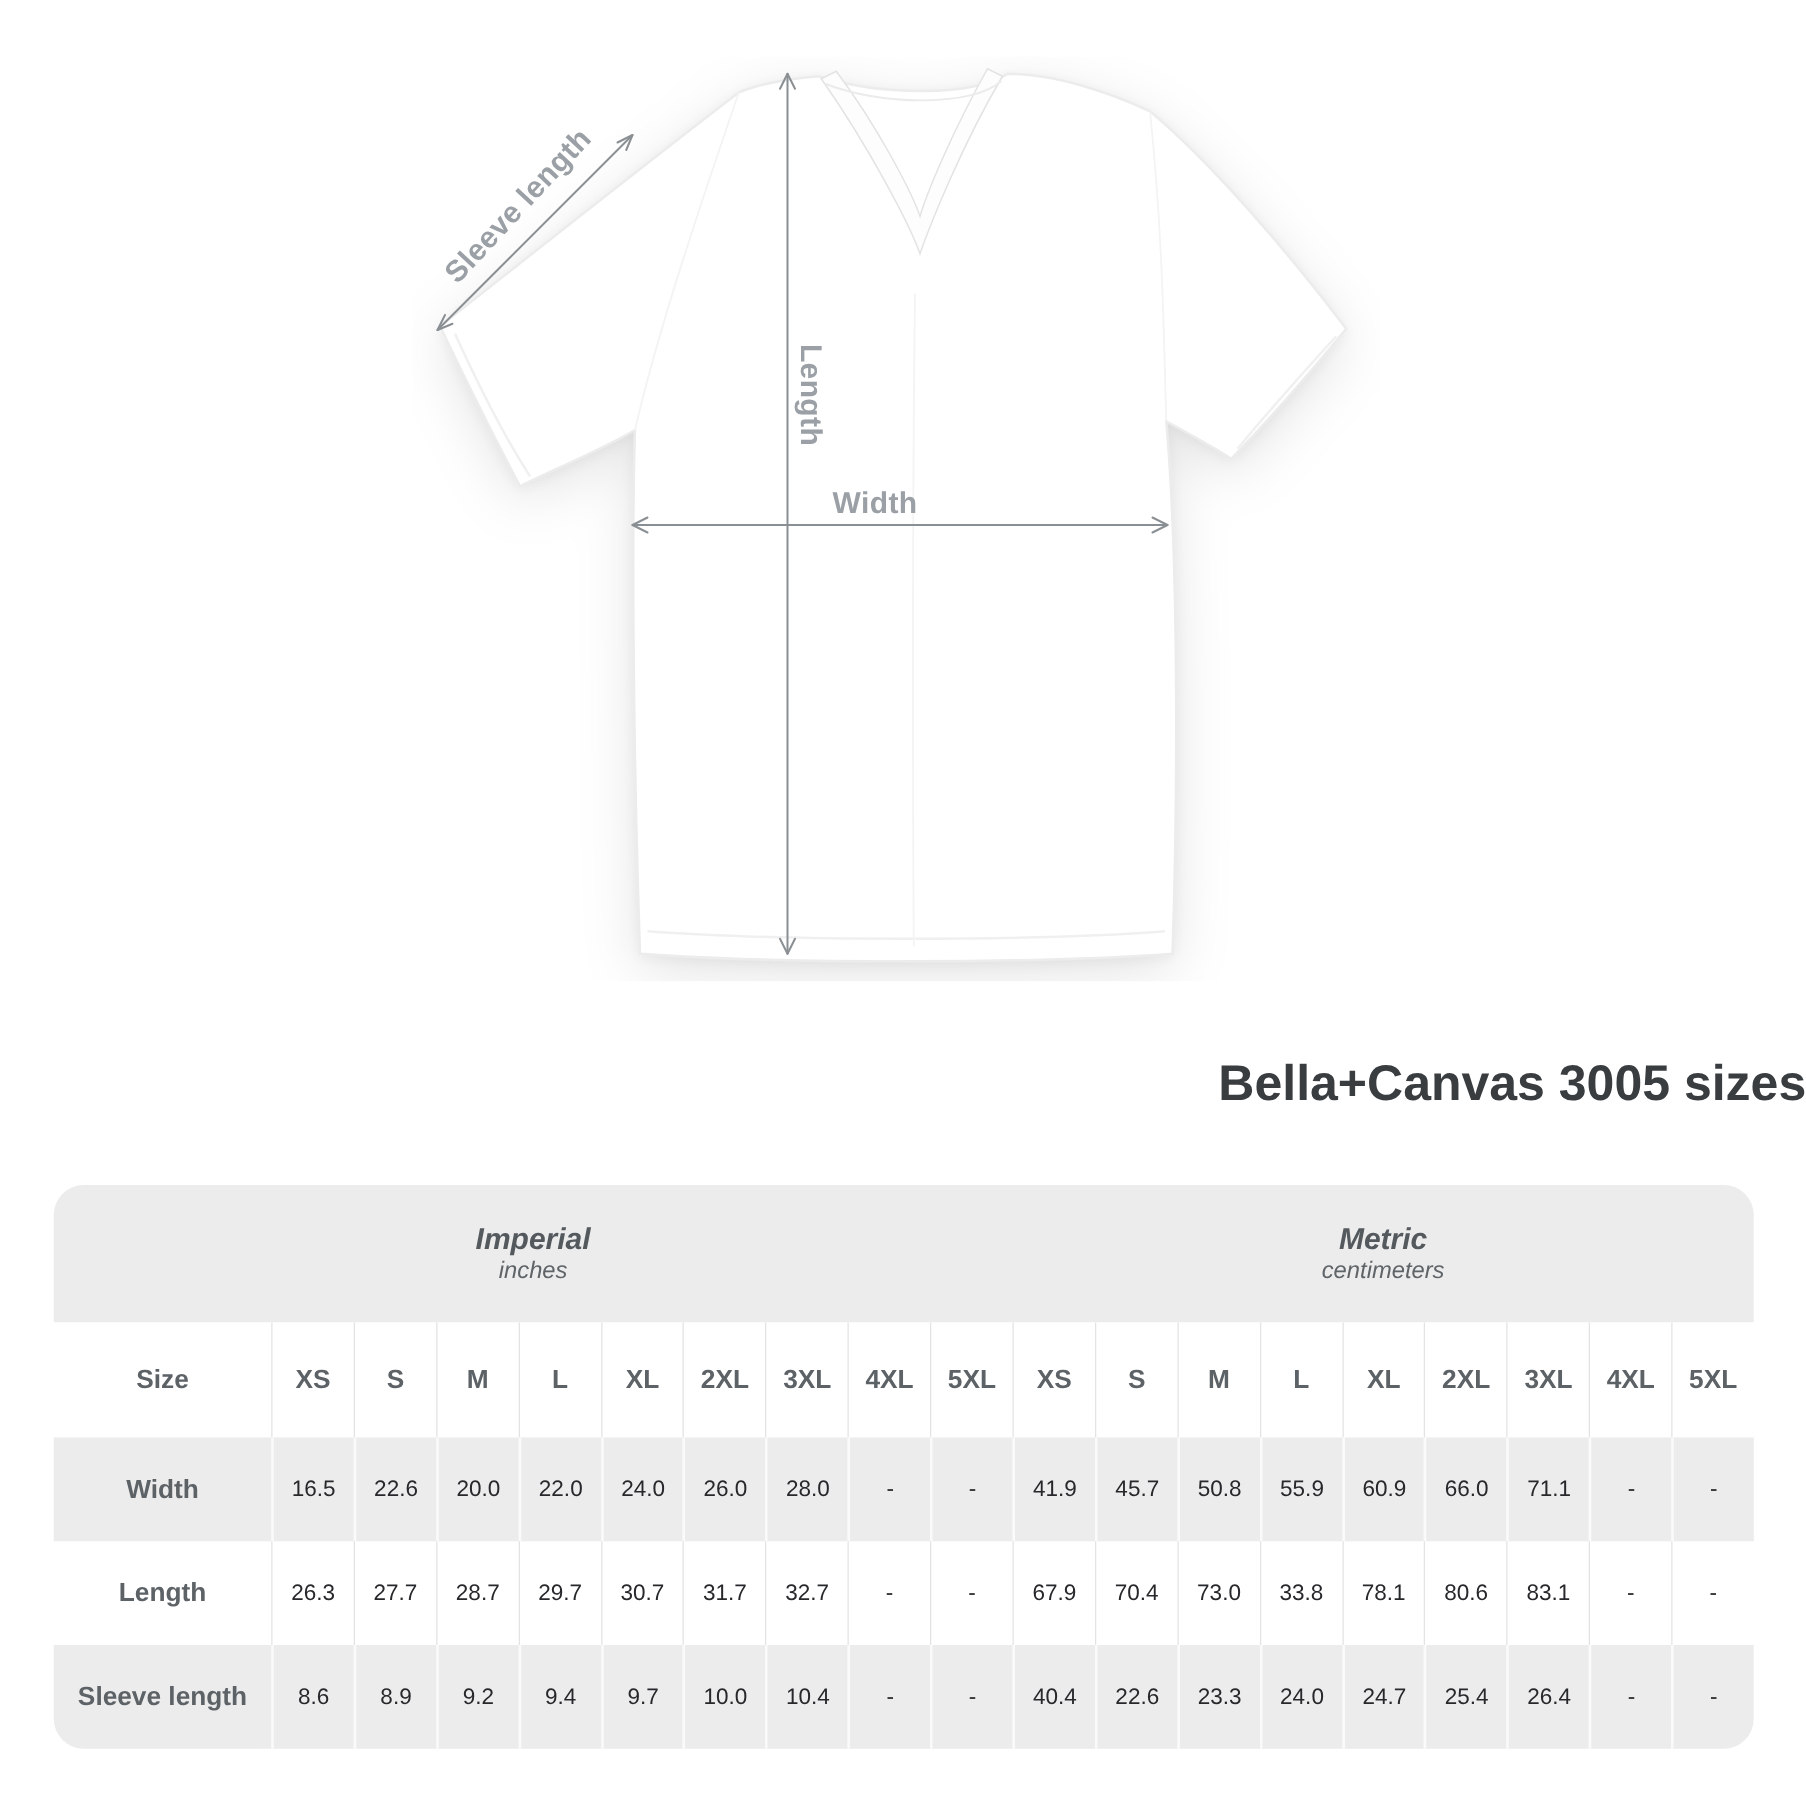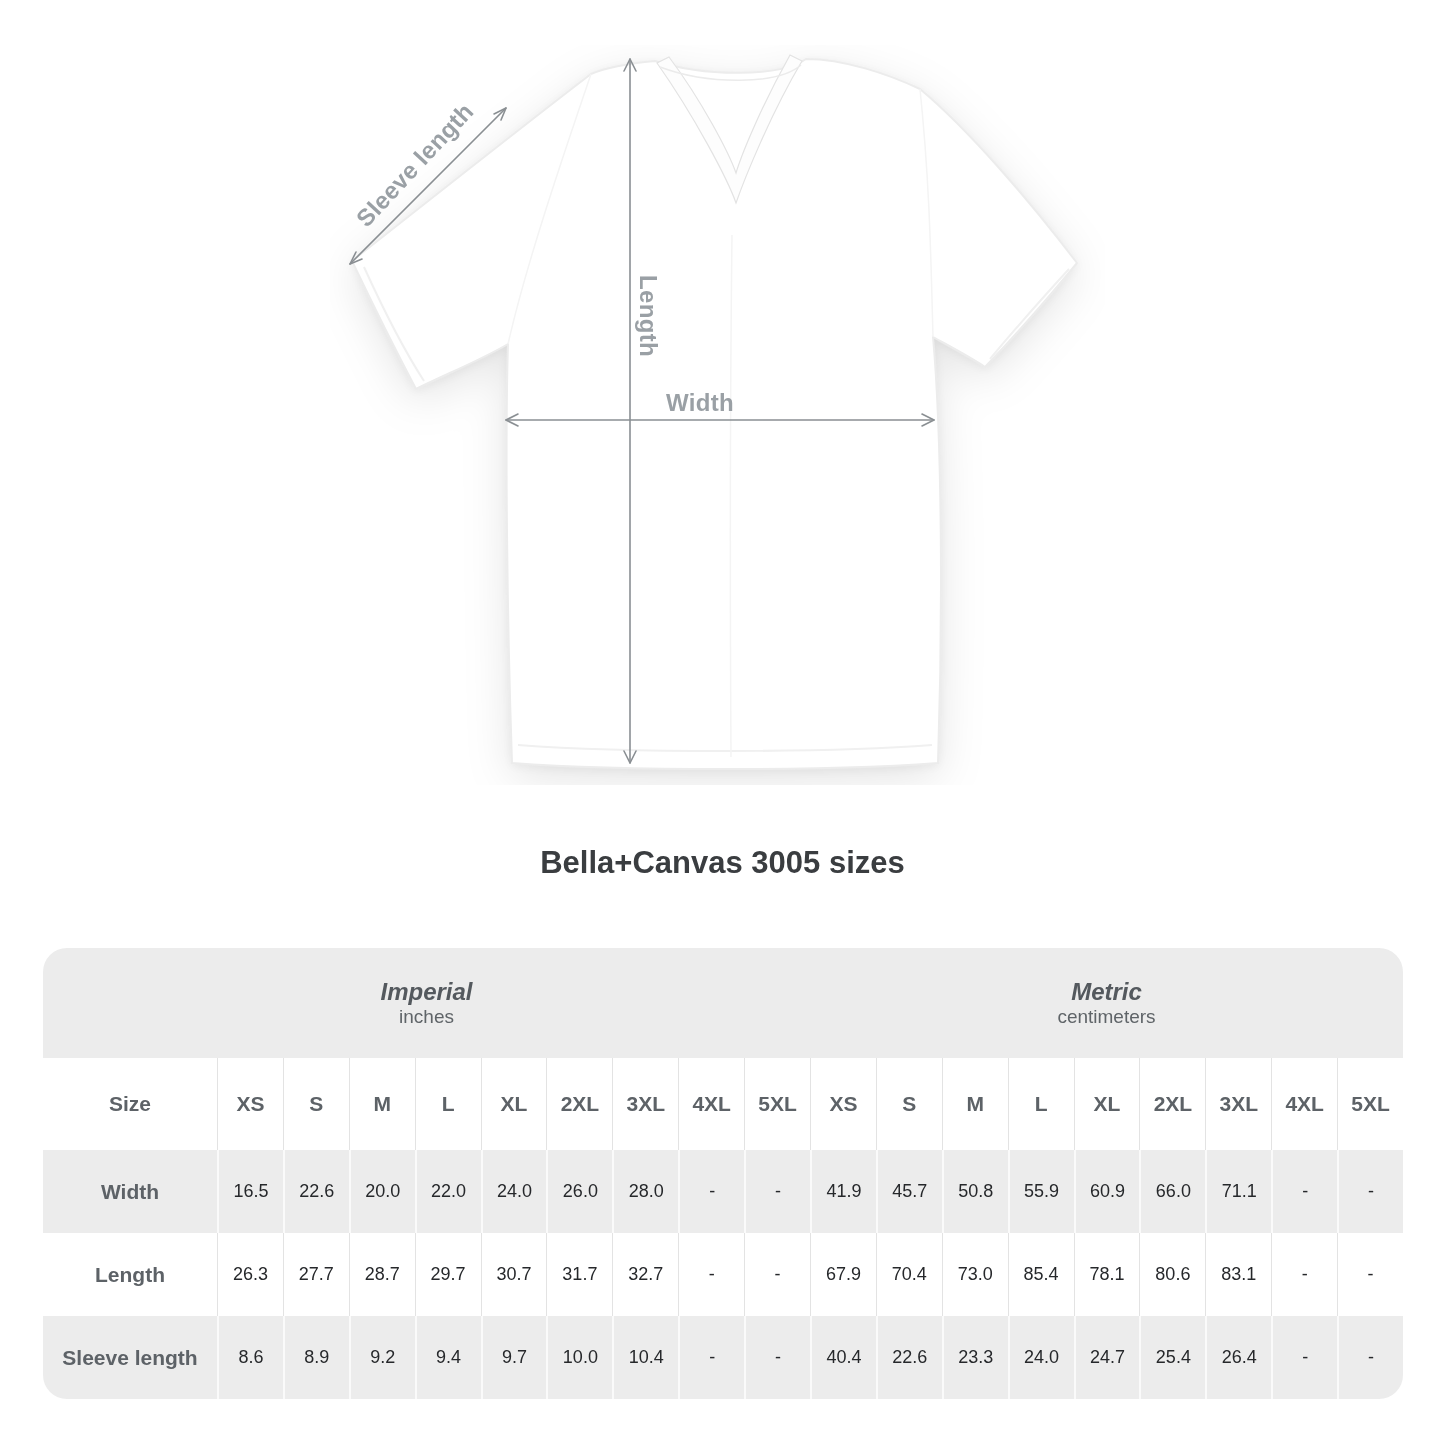--- a/index.html
+++ b/index.html
@@ -10,32 +10,32 @@
   
   .shirt-wrap { position:absolute; left:330px; top:45px; width:775px; height:740px; }
   .shirt-svg { position:absolute; inset:0; width:775px; height:740px; }
   .silhouette { filter:drop-shadow(0 12px 22px rgba(0,0,0,0.10)) drop-shadow(0 2px 5px rgba(0,0,0,0.05)); }
   .measure-label { position:absolute; color:#9aa0a5; font-weight:bold; font-size:24px; white-space:nowrap; letter-spacing:0.3px; }
   #label-sleeve { left:85px;  top:120px; transform:translate(-50%,-50%) rotate(-47deg); }
   #label-length { left:318px; top:271px; transform:translate(-50%,-50%) rotate(90deg); }
   #label-width  { left:370px; top:358px; transform:translate(-50%,-50%); }
 
   
-  .title { position:absolute; top:845px; left:0; width:100%; text-align:center;
-           font-size:31px; font-weight:bold; color:#3a3d40; }
+  .title { position:absolute; top:845px; left:0; width:100%; text-align:right;
+           font-size:40px; font-weight:bold; color:#3a3d40; }
   .note  { position:absolute; top:895px; left:0; width:100%; text-align:center;
            font-style:italic; font-size:19px; color:#565b5f; }
 
   
   .size-table { position:absolute; left:43px; top:948px; width:1360px; height:451px; }
   .group-header { display:grid; grid-template-columns:767px 593px; height:110px;
                   background:#ececec; border-radius:24px 24px 0 0; }
   .group { display:flex; flex-direction:column; align-items:center; justify-content:center; gap:0; }
   .group-label { font-size:24px; font-weight:bold; font-style:italic; color:#54595e; }
-  .group-sub   { font-size:19px; color:#5f6468; }
+  .group-sub   { font-size:19px; font-style:italic; color:#5f6468; }
 
   .trow { display:grid; grid-template-columns:174px repeat(18, 1fr);text-align:center; }
   .trow.header { height:92px; background:#fff; }
   .trow.data   { height:83px; }
   .cell { display:flex; align-items:center; justify-content:center; min-width:0; }
   .trow.white .cell + .cell,
   .trow.header .cell + .cell { border-left:1px solid #e3e3e3; }
   .trow.gray .cell { background:#ececec; }
   .trow.gray .cell + .cell { border-left:2px solid #fafafa; }
   #table-rows .trow:last-child .cell:first-child { border-radius:0 0 0 24px; }
@@ -275,21 +275,21 @@
           <div class="cell">
             <span class="val">67.9</span>
           </div>
           <div class="cell">
             <span class="val">70.4</span>
           </div>
           <div class="cell">
             <span class="val">73.0</span>
           </div>
           <div class="cell">
-            <span class="val">85.4</span>
+            <span class="val">33.8</span>
           </div>
           <div class="cell">
             <span class="val">78.1</span>
           </div>
           <div class="cell">
             <span class="val">80.6</span>
           </div>
           <div class="cell">
             <span class="val">83.1</span>
           </div>

